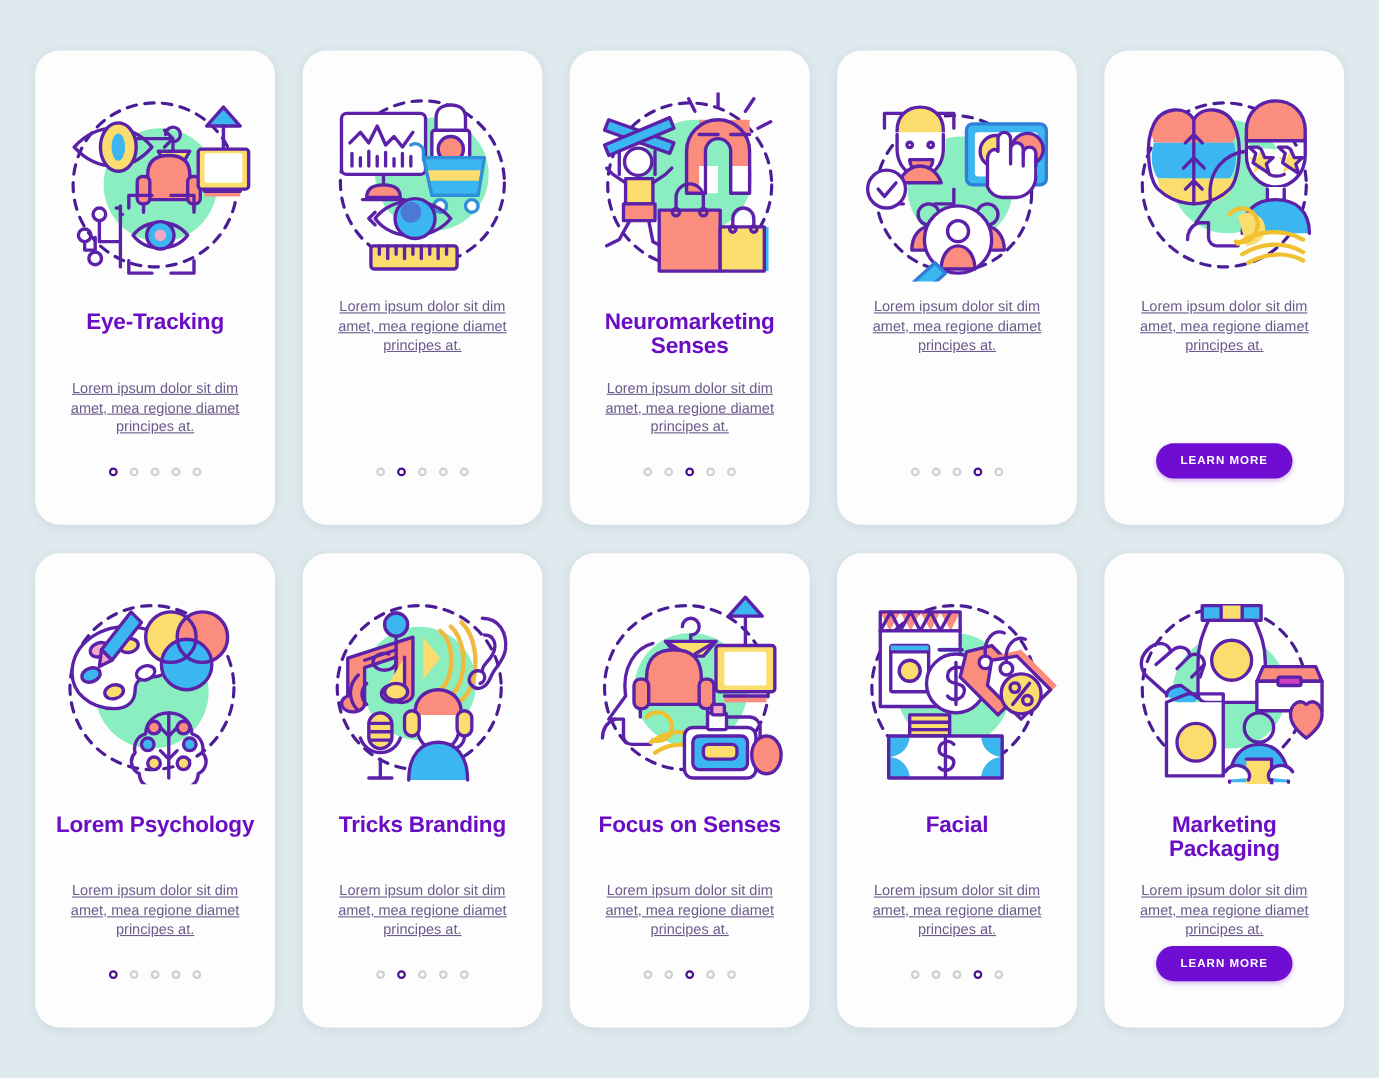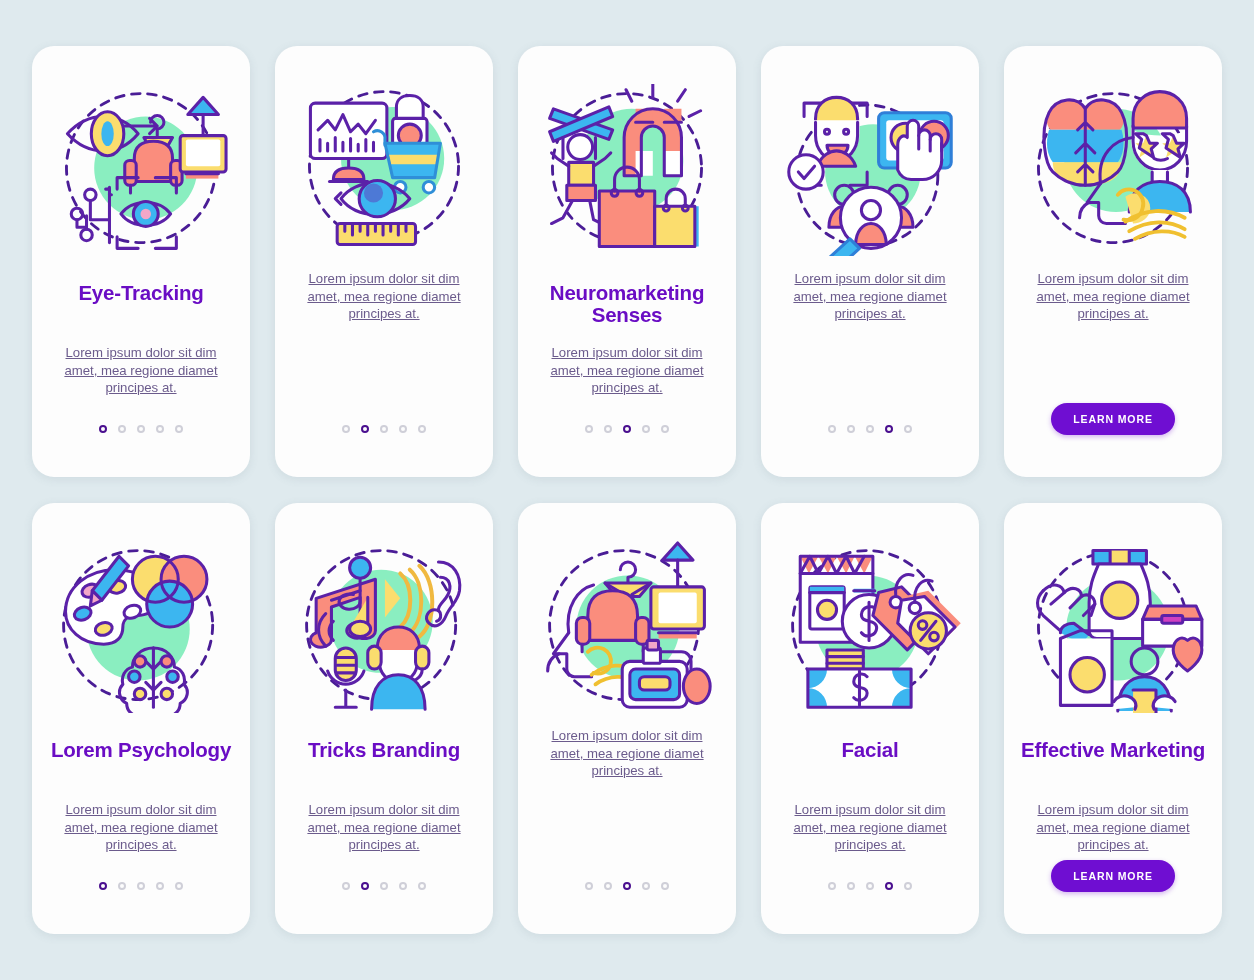--- a/index.html
+++ b/index.html
@@ -483,20 +483,21 @@
   <rect class="ol" x="108" y="142" width="32" height="14" rx="5"></rect>
   <rect class="wht" x="112" y="112" width="18" height="16" rx="2"></rect>
   <rect class="ol" x="112" y="112" width="18" height="16" rx="2"></rect>
   <rect class="lil" x="116" y="104" width="12" height="10" rx="2"></rect>
   <rect class="ol" x="116" y="104" width="12" height="10" rx="2"></rect>
   <path class="ol" d="M130 116 h22 a10 10 0 0 1 10 10 v18"></path>
   <ellipse class="pink" cx="168" cy="152" rx="14" ry="18"></ellipse>
   <ellipse class="ol" cx="168" cy="152" rx="14" ry="18"></ellipse>
 </svg>
         </div>
+        <div class="title">Focus on Senses</div>
         <div class="desc">Lorem ipsum dolor sit dim amet, mea regione diamet principes at.</div>
         <div class="spacer"></div>
         <div class="dots">
           <span class="dot"></span>
           <span class="dot"></span>
           <span class="dot active"></span>
           <span class="dot"></span>
           <span class="dot"></span>
         </div>
       </div>
@@ -589,19 +590,19 @@
   <path class="blu" d="M100 178 c0 -24 12 -36 28 -36 s28 12 28 36Z"></path>
   <path class="ol" d="M100 178 c0 -24 12 -36 28 -36 s28 12 28 36"></path>
   <path class="yel" d="M116 156 h24 v24 h-24Z"></path>
   <path class="ol" d="M116 156 h24 v24"></path>
   <path class="wht" d="M96 168 a12 10 0 0 1 22 6 l-22 2Z M160 168 a12 10 0 0 0 -22 6 l22 2Z"></path>
   <path class="ol" d="M96 168 a12 10 0 0 1 22 8 M160 168 a12 10 0 0 0 -22 8"></path>
   <path class="pink" d="M158 114 c0 -10 8 -16 15 -10 c7 -6 15 0 15 10 c0 12 -15 22 -15 22 s-15 -10 -15 -22Z"></path>
   <path class="ol" d="M158 114 c0 -10 8 -16 15 -10 c7 -6 15 0 15 10 c0 12 -15 22 -15 22 s-15 -10 -15 -22Z"></path>
 </svg>
         </div>
-        <div class="title">Effective Marketing</div>
+        <div class="title">Marketing Packaging</div>
         <div class="desc">Lorem ipsum dolor sit dim amet, mea regione diamet principes at.</div>
         <div class="spacer"></div>
         <button class="cta">LEARN MORE</button>
       </div>
     </div>
 </div>
 
 </body></html>

